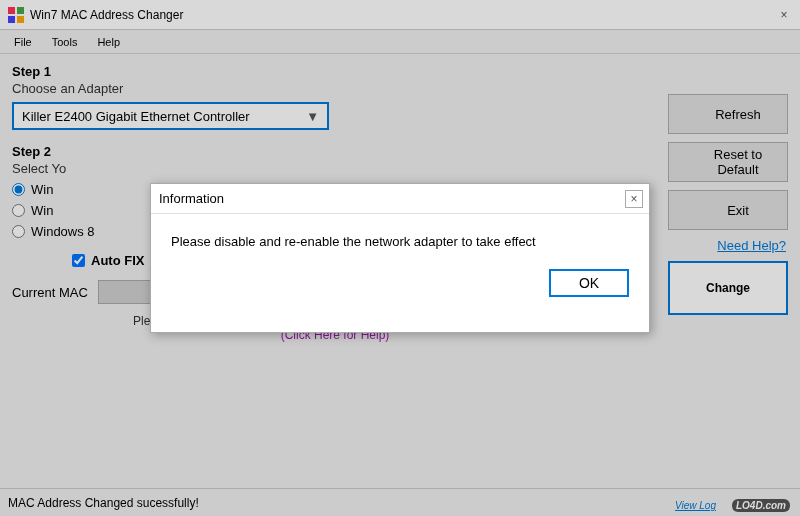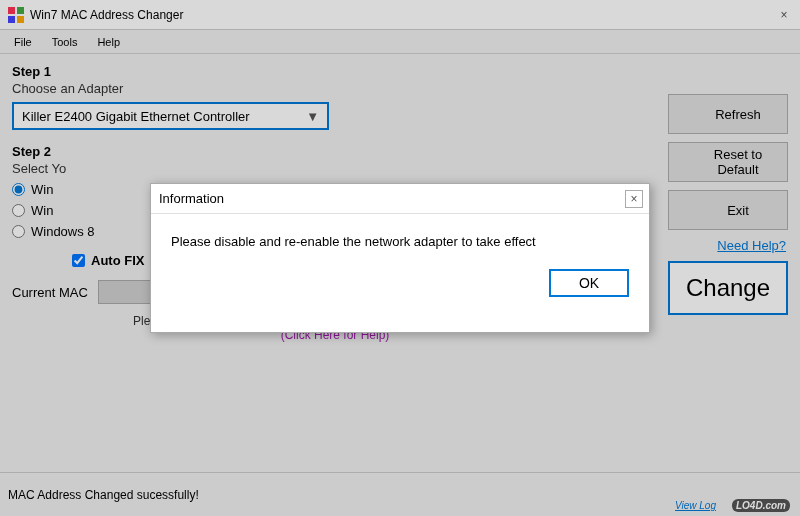--- a/index.html
+++ b/index.html
@@ -187,35 +187,35 @@
       font-weight: bold;
       margin-top: 4px;
     }
 
     .btn-change {
       width: 100%;
       height: 54px;
       background: #fff;
       border: 2px solid #0078d7;
       cursor: pointer;
-      font-size: 24px;
-      font-weight: normal;
+      font-size: 12px;
+      font-weight: bold;
       color: #000;
       display: flex;
       align-items: center;
       justify-content: center;
     }
 
     
     .status-bar {
       position: absolute;
       bottom: 0;
       left: 0;
       right: 0;
-      height: 44px;
+      height: 28px;
       background: #f0f0f0;
       border-top: 1px solid #ccc;
       display: flex;
       align-items: center;
       padding: 0 8px;
       font-size: 12px;
     }
 
     .load4-logo {
       position: absolute;

